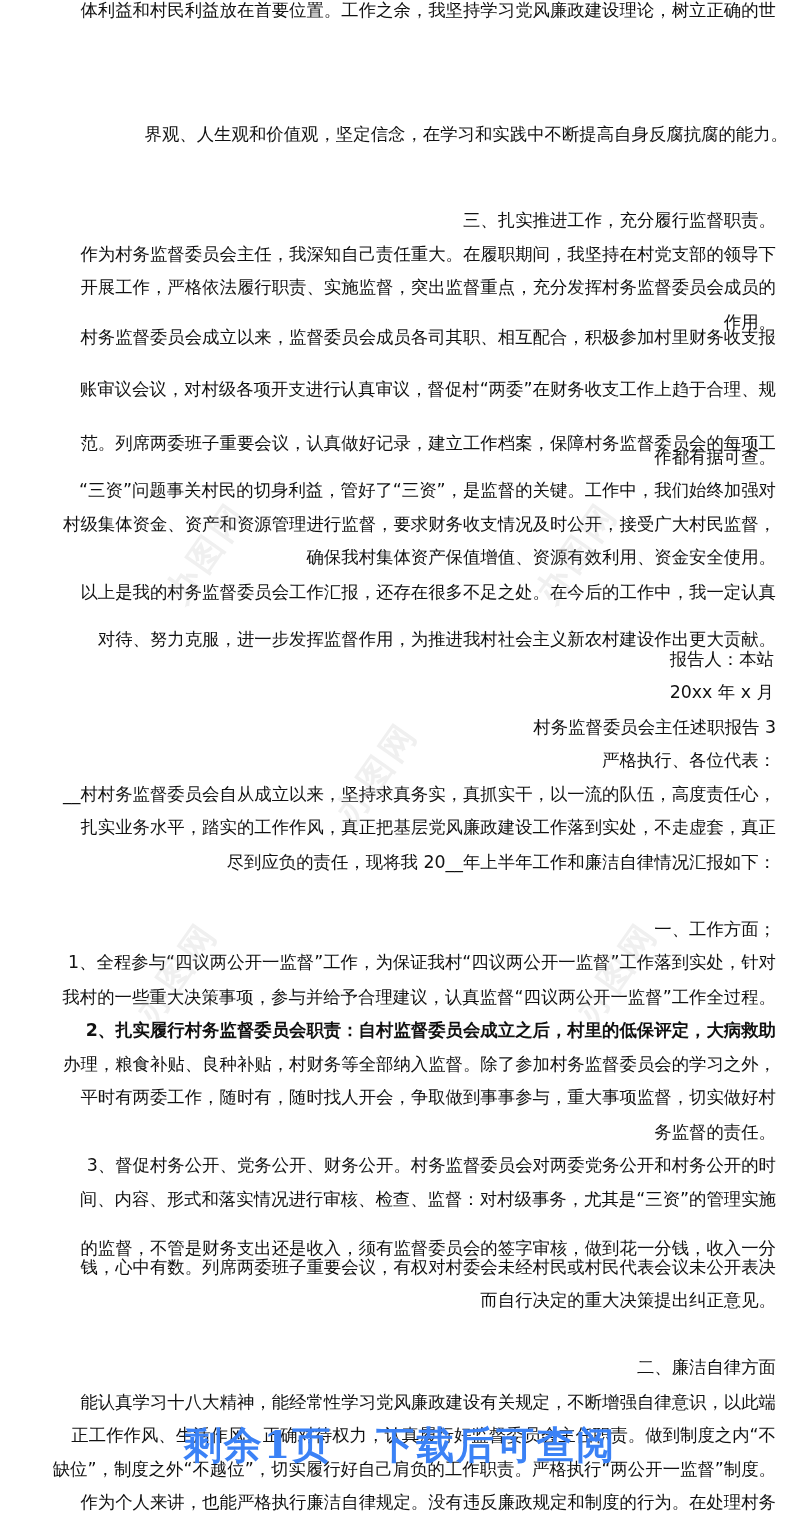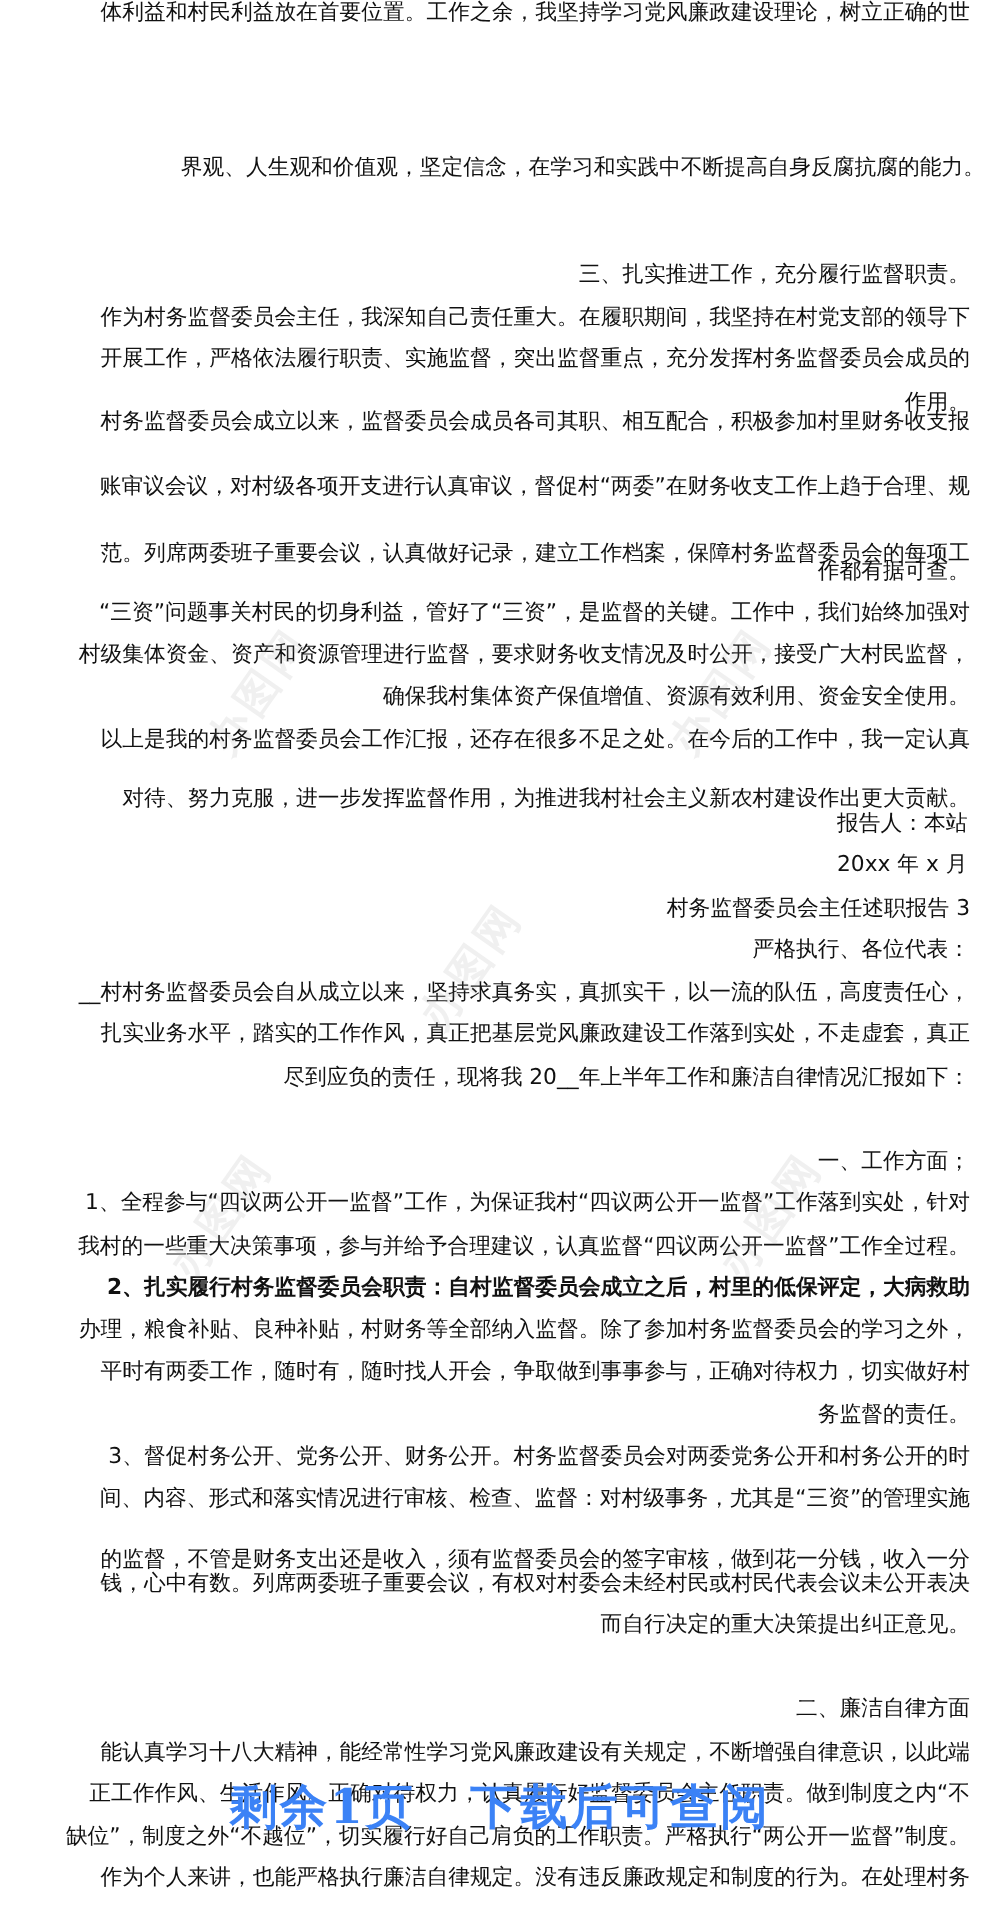--- a/index.html
+++ b/index.html
@@ -92,21 +92,21 @@
       <div class="line" style="top: 715.5px;">村务监督委员会主任述职报告 3</div>
       <div class="line" style="top: 748.5px;">严格执行、各位代表：</div>
       <div class="line" style="top: 783px;">__村村务监督委员会自从成立以来，坚持求真务实，真抓实干，以一流的队伍，高度责任心，</div>
       <div class="line" style="top: 816px;">扎实业务水平，踏实的工作作风，真正把基层党风廉政建设工作落到实处，不走虚套，真正</div>
       <div class="line" style="top: 850.5px;">尽到应负的责任，现将我 20__年上半年工作和廉洁自律情况汇报如下：</div>
       <div class="line" style="top: 918px;">一、工作方面；</div>
       <div class="line" style="top: 951px;">1、全程参与“四议两公开一监督”工作，为保证我村“四议两公开一监督”工作落到实处，针对</div>
       <div class="line" style="top: 985.5px;">我村的一些重大决策事项，参与并给予合理建议，认真监督“四议两公开一监督”工作全过程。</div>
       <div class="line" style="top: 1018.5px; font-weight: bold;">2、扎实履行村务监督委员会职责：自村监督委员会成立之后，村里的低保评定，大病救助</div>
       <div class="line" style="top: 1053px;">办理，粮食补贴、良种补贴，村财务等全部纳入监督。除了参加村务监督委员会的学习之外，</div>
-      <div class="line" style="top: 1086px;">平时有两委工作，随时有，随时找人开会，争取做到事事参与，正确对待权力，切实做好村</div>
+      <div class="line" style="top: 1086px;">平时有两委工作，随时有，随时找人开会，争取做到事事参与，重大事项监督，切实做好村</div>
       <div class="line" style="top: 1120.5px;">务监督的责任。</div>
       <div class="line" style="top: 1153.5px;">3、督促村务公开、党务公开、财务公开。村务监督委员会对两委党务公开和村务公开的时</div>
       <div class="line" style="top: 1188px;">间、内容、形式和落实情况进行审核、检查、监督：对村级事务，尤其是“三资”的管理实施</div>
       <div class="line" style="top: 1221px; margin-top: 16px;">的监督，不管是财务支出还是收入，须有监督委员会的签字审核，做到花一分钱，收入一分</div>
       <div class="line" style="top: 1255.5px;">钱，心中有数。列席两委班子重要会议，有权对村委会未经村民或村民代表会议未公开表决</div>
       <div class="line" style="top: 1288.5px;">而自行决定的重大决策提出纠正意见。</div>
       <div class="line" style="top: 1356px;">二、廉洁自律方面</div>
       <div class="line" style="top: 1390.5px;">能认真学习十八大精神，能经常性学习党风廉政建设有关规定，不断增强自律意识，以此端</div>
       <div class="line" style="top: 1423.5px;">正工作作风、生活作风。正确对待权力，认真履行好监督委员会主任职责。做到制度之内“不</div>
       <div class="line" style="top: 1458px;">缺位”，制度之外“不越位”，切实履行好自己肩负的工作职责。严格执行“两公开一监督”制度。</div>

